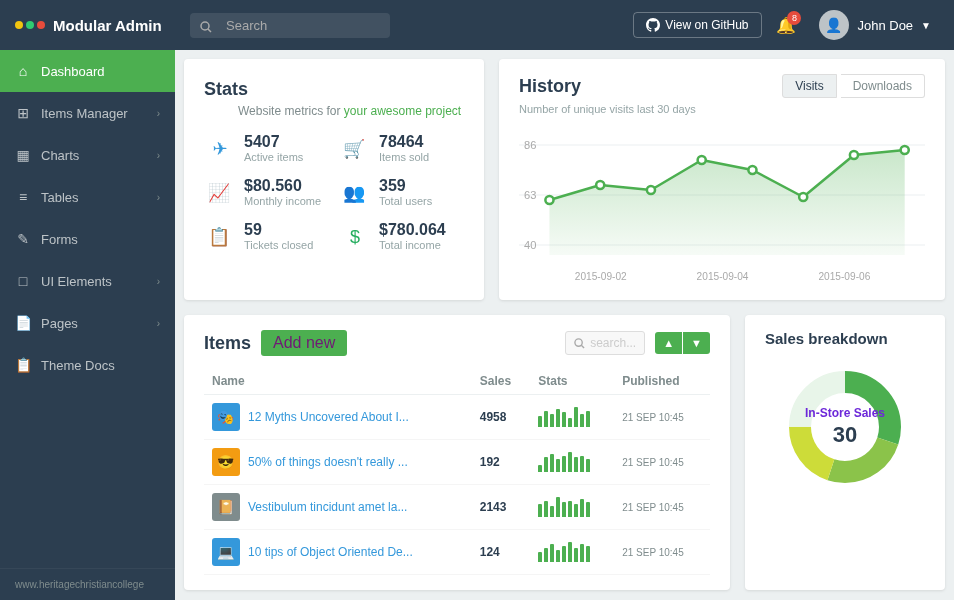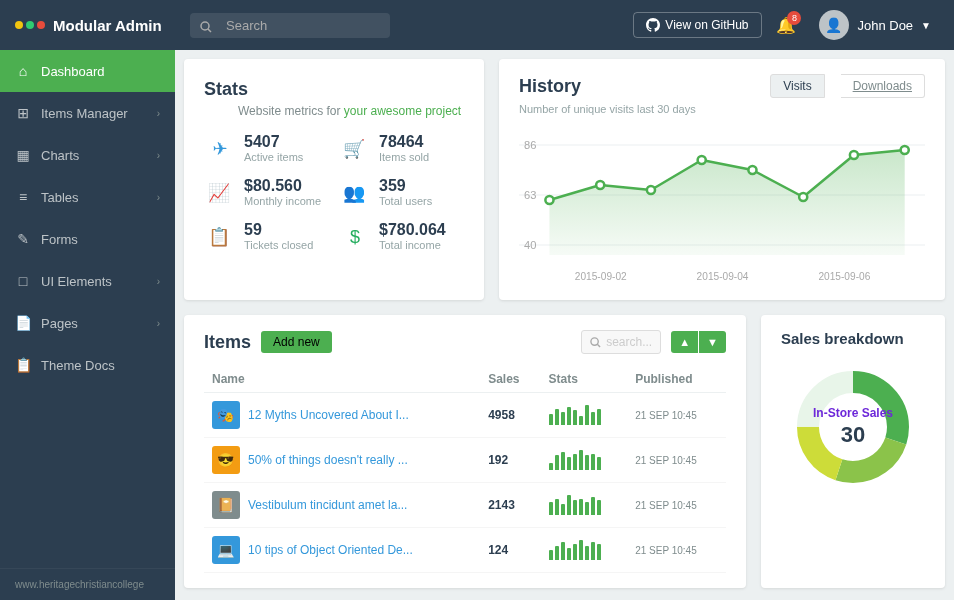--- a/index.html
+++ b/index.html
@@ -236,32 +236,32 @@
       margin-bottom: 5px;
     }
     .history-title {
       font-size: 18px;
       font-weight: 600;
       color: #2c3e50;
       flex: 1;
     }
     .history-tabs {
       display: flex;
-      gap: 16px;
+      gap: 4px;
     }
     .history-tab {
       padding: 4px 12px;
       font-size: 12px;
       cursor: pointer;
       color: #7f8c8d;
       border: 1px solid #ddd;
       background: #fff;
     }
     .history-tab:first-child { border-radius: 3px 0 0 3px; }
-    .history-tab:last-child { border-radius: 0 3px 3px 0; border-left: none; text-decoration: underline; }
+    .history-tab:last-child { border-radius: 0 3px 3px 0; border-left: none; }
     .history-tab.active {
       background: #ecf0f1;
       color: #2c3e50;
     }
     .history-subtitle {
       font-size: 11px;
       color: #95a5a6;
       margin-bottom: 10px;
     }
     .chart-container {
@@ -295,25 +295,25 @@
       margin-bottom: 12px;
       gap: 10px;
     }
     .items-title {
       font-size: 18px;
       font-weight: 600;
       color: #2c3e50;
     }
     .btn-add-new {
       background: #4caf50;
-      color: #000000;
+      color: #701a75;
       border: none;
       border-radius: 3px;
       padding: 4px 12px;
-      font-size: 12px;
+      font-size: 16px;
       cursor: pointer;
     }
     .items-search {
       margin-left: auto;
       display: flex;
       align-items: center;
       background: #f8f8f8;
       border: 1px solid #ddd;
       border-radius: 3px;
       padding: 4px 8px;
@@ -389,21 +389,21 @@
       font-size: 10px;
       white-space: nowrap;
       margin-top: 36px;
     }
 
     
     .sales-card {
       background: #fff;
       border-radius: 4px;
       padding: 15px 20px;
-      width: 184px;
+      width: 200px;
       flex-shrink: 0;
       box-shadow: 0 1px 3px rgba(0,0,0,0.1);
       display: flex;
       flex-direction: column;
       align-items: center;
     }
     .sales-title {
       font-size: 15px;
       font-weight: 600;
       color: #2c3e50;

